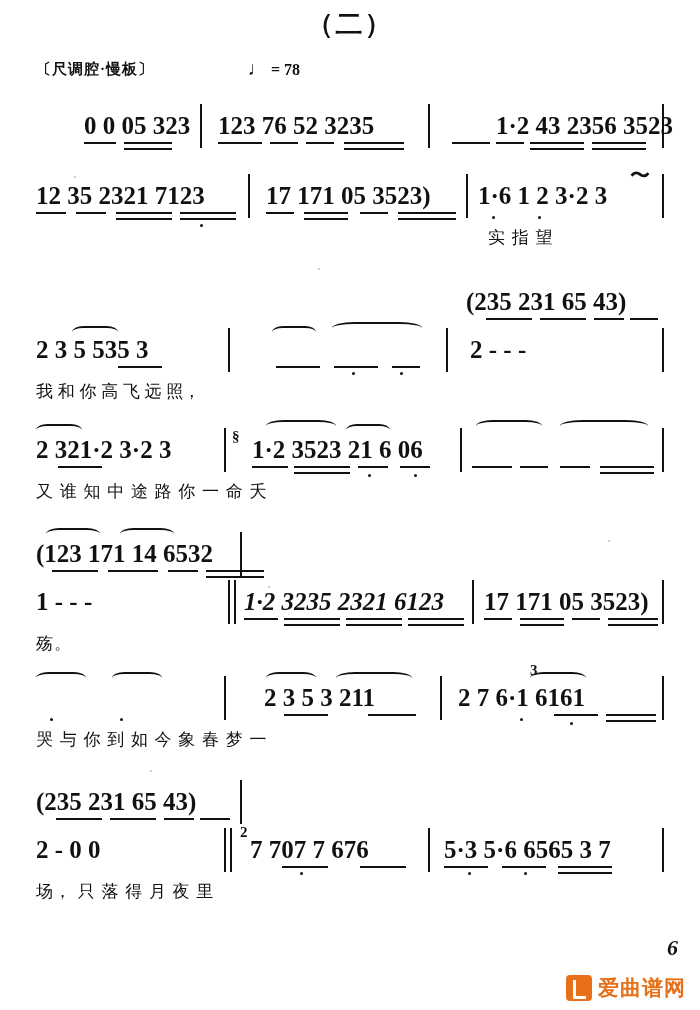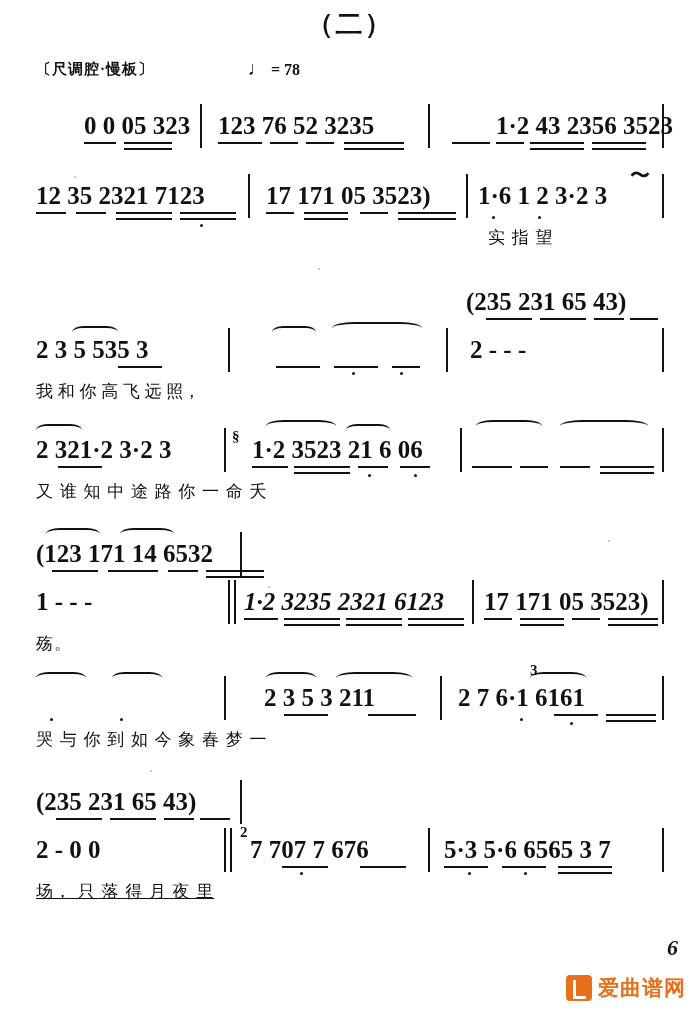--- a/index.html
+++ b/index.html
@@ -316,21 +316,21 @@
   <div class="barline" style="left:428px; top:828px; height:44px;"></div>
 
   <div class="abs jp" style="left:444px; top:836px;">5·3 5·6 6565 3 7</div>
   <div class="underline" style="left:444px; top:866px; width:44px;"></div>
   <div class="underline" style="left:502px; top:866px; width:44px;"></div>
   <div class="underline" style="left:558px; top:866px; width:54px;"></div>
   <div class="underline" style="left:558px; top:872px; width:54px;"></div>
   <div class="dotu" style="left:468px; top:872px;"></div>
   <div class="dotu" style="left:524px; top:872px;"></div>
   <div class="barline" style="left:662px; top:828px; height:44px;"></div>
-  <div class="abs lyr" style="left:36px; top:880px;text-decoration:underline;">场，        只 落 得  月 夜 里</div>
+  <div class="abs lyr" style="left:36px; top:880px;">场，        只 落 得  月 夜 里</div>
 
   <div class="abs page-num">6</div>
 
   <div class="watermark">
     <div class="wm-logo"></div>
     <div class="wm-text">爱曲谱网</div>
   </div>
 
   <div class="speck" style="left:74px; top:176px;"></div>
   <div class="speck" style="left:318px; top:268px;"></div>

